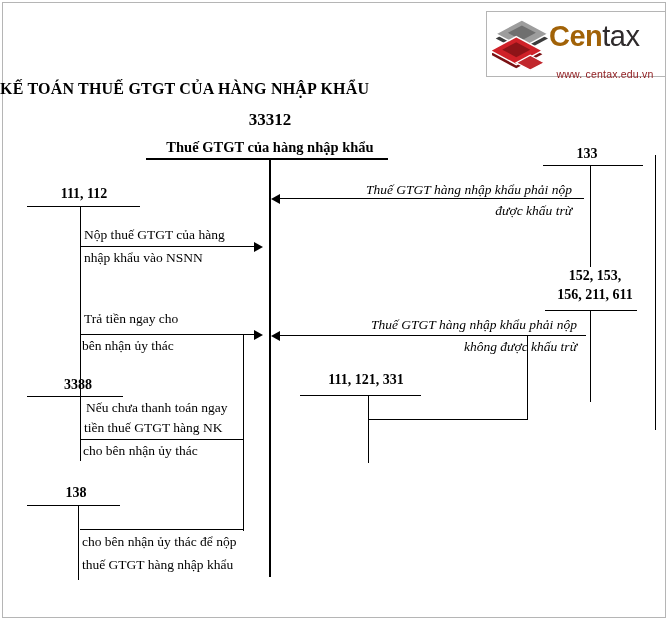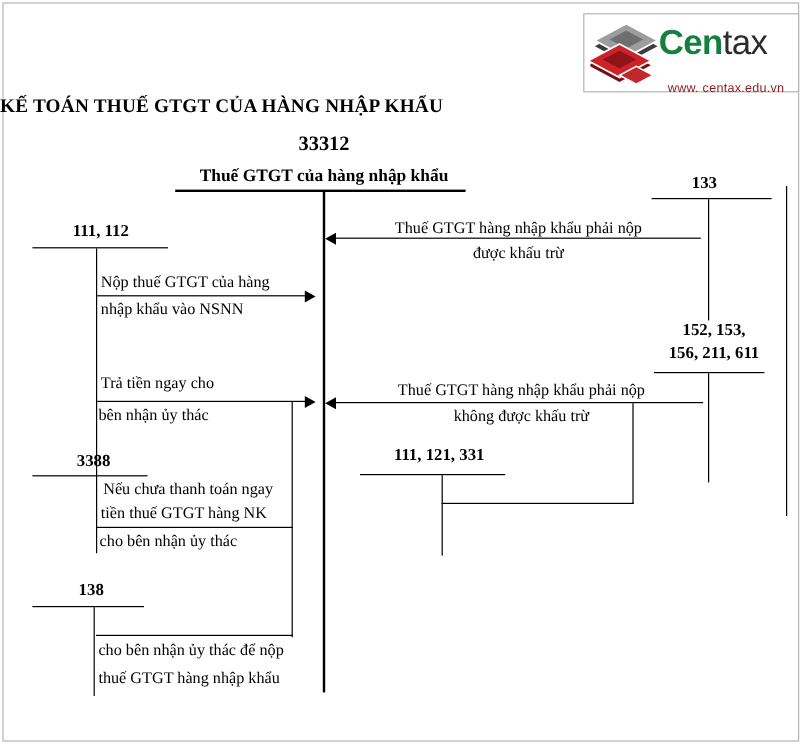--- a/index.html
+++ b/index.html
@@ -9,21 +9,21 @@
     overflow:hidden; color:#000;
   }
   .frame { position:absolute; left:2px; top:2px; width:664px; height:616px;
     border:1px solid #b5b5b5; pointer-events:none; }
   .hl { position:absolute; background:#000; height:1px; }
   .vl { position:absolute; background:#000; width:1px; }
   .thick { height:2px; }
   .vthick { width:2px; }
   .num { position:absolute; font-weight:bold; font-size:14px; text-align:center; white-space:nowrap; }
   .lbl { position:absolute; font-size:13.5px; white-space:nowrap; line-height:17px; }
-  .lblc { text-align:center; }
+  .lblc { text-align:right;font-style:italic; }
   .ah-r { position:absolute; width:0; height:0;
     border-top:5px solid transparent; border-bottom:5px solid transparent;
     border-left:9px solid #000; }
   .ah-l { position:absolute; width:0; height:0;
     border-top:5px solid transparent; border-bottom:5px solid transparent;
     border-right:9px solid #000; }
   .title-sub { position:absolute; left:0; top:60px; width:669px; text-align:center;
     font-weight:bold; font-size:14px; }
   .title-main { position:absolute; left:0; top:80px; width:580px; 
     font-weight:bold; font-size:16px; letter-spacing:0.2px; }
@@ -45,21 +45,21 @@
   <div class="logo-box">
     <svg class="logo-mark" width="56" height="58" viewBox="0 0 60 62">
       <polygon points="32,9 60,24 32,39 4,24" fill="#3c3c3c"></polygon>
       <polygon points="32,4 60,19 32,34 4,19" fill="#9d9d9d" stroke="#ffffff" stroke-width="1.6"></polygon>
       <polygon points="32,10 47,18 32,26 17,18" fill="#6f6f6f"></polygon>
       <polygon points="26,26 54,41 26,56 -2,41" fill="#7a1013"></polygon>
       <polygon points="26,22 54,37 26,52 -2,37" fill="#cf2128" stroke="#ffffff" stroke-width="1.6"></polygon>
       <polygon points="26,28 41,36 26,44 11,36" fill="#8e1418"></polygon>
       <polygon points="41,42 56,50 41,58 26,50" fill="#c1272d" stroke="#ffffff" stroke-width="1.4"></polygon>
     </svg>
-    <div class="logo-text"><span class="logo-cen" style="color:#15803d;">Cen</span><span style="color:#2f2b2c;">tax</span></div>
+    <div class="logo-text"><span class="logo-cen" style="color:#a16207;">Cen</span><span style="color:#2f2b2c;">tax</span></div>
     <div class="logo-web" style="color:#8e191c;">www. centax.edu.vn</div>
   </div>
 
   <div class="title-main">KẾ TOÁN THUẾ GTGT CỦA HÀNG NHẬP KHẨU</div>
 
   <div class="num" style="left:170px; top:110px; width:200px; font-size:17px;">33312</div>
   <div class="num" style="left:120px; top:139px; width:300px; font-size:14.5px;">Thuế GTGT của hàng nhập khẩu</div>
   <div class="hl thick" style="left:146px; top:158px; width:242px;"></div>
   <div class="vl vthick" style="left:269px; top:160px; height:417px;"></div>
 

